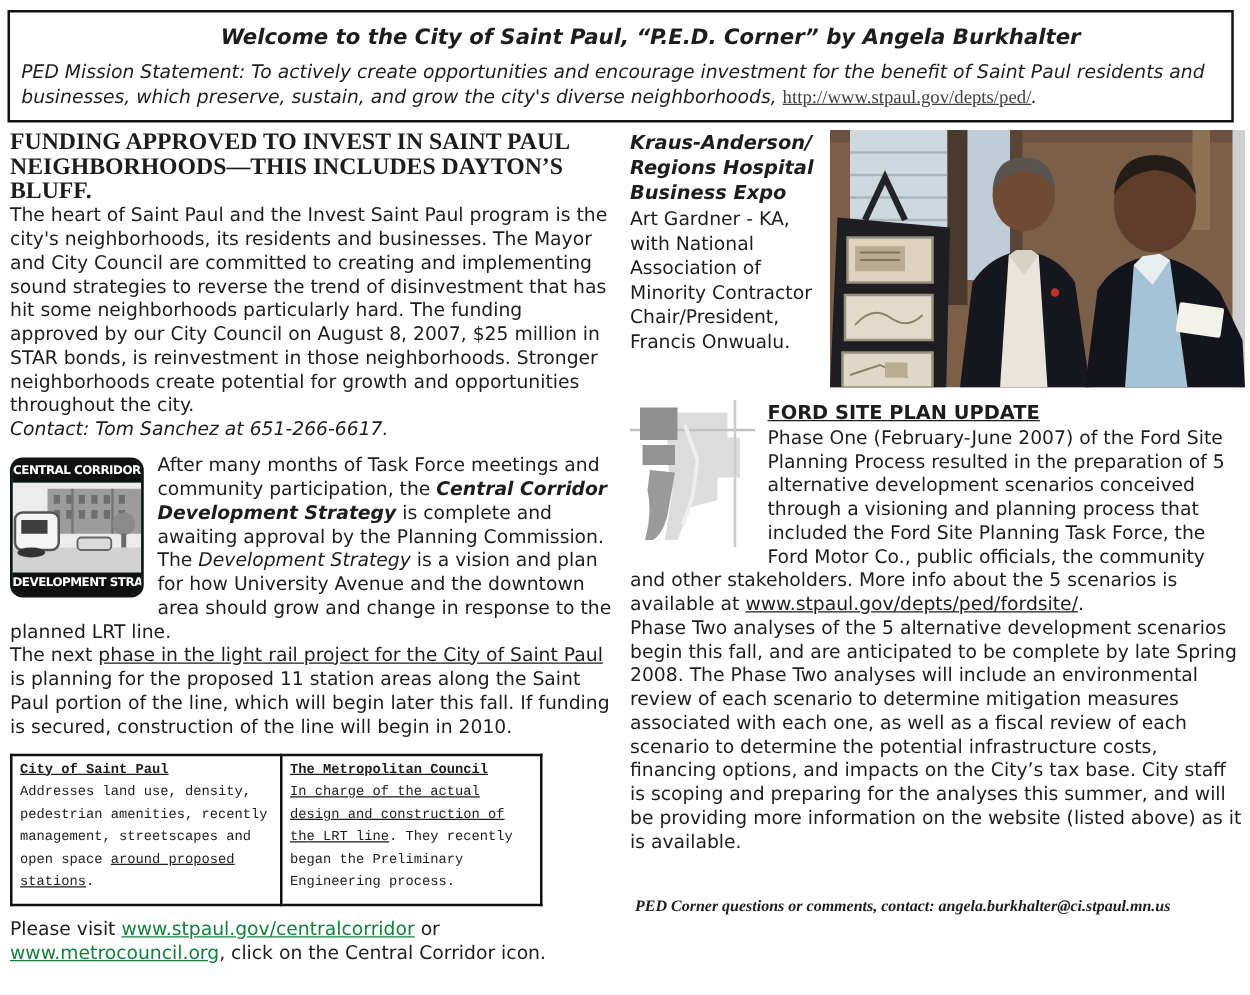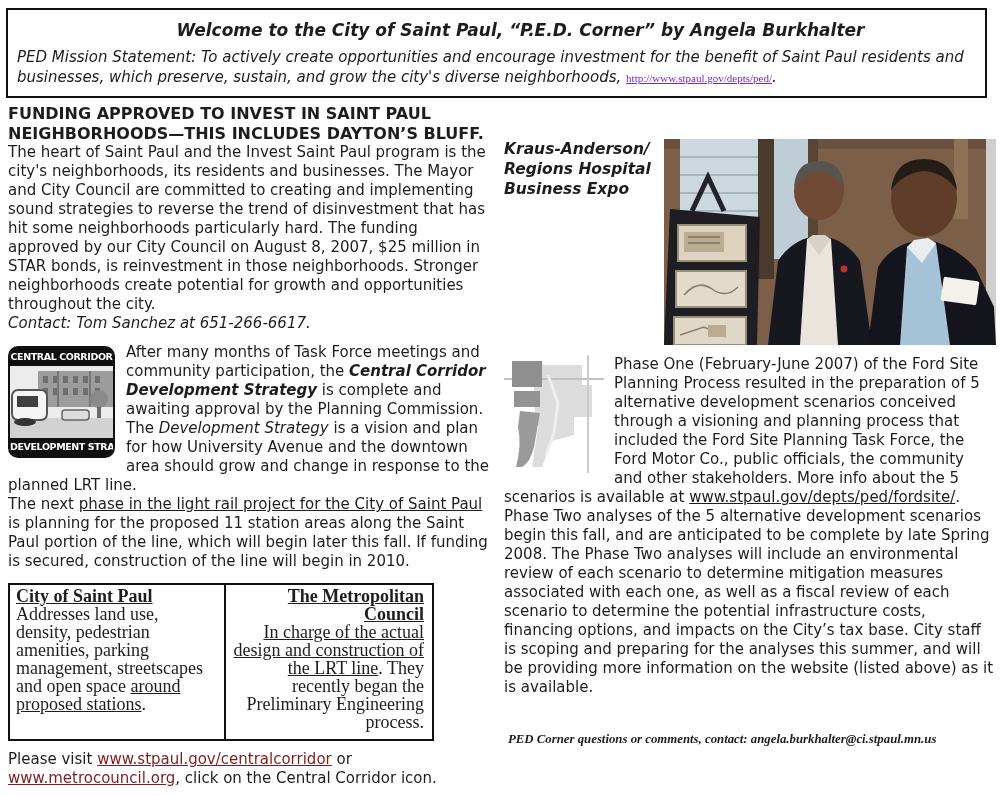--- a/index.html
+++ b/index.html
@@ -5,54 +5,54 @@
   html,body{margin:0;padding:0;background:#fff;}
   .page{position:relative;width:1000px;height:796px;background:#ffffff;
         font-family:"DejaVu Sans",sans-serif;color:#1d1d1d;overflow:hidden;}
 
   
   .hdr{position:absolute;left:6px;top:8px;width:981px;height:90px;
        border:2px solid #111;box-sizing:border-box;background:#fff;}
   .hdr-title{margin-top:10px;text-align:center;font-style:italic;font-weight:bold;font-size:17px;padding-left:48px;}
   .hdr-mission{margin:7px 9px 0 9px;font-style:italic;font-size:15px;line-height:20px;}
   .mission-link{font-family:"Liberation Serif",serif;font-style:normal;
-                color:#6d28d9;text-decoration:underline;font-size:11px;}
+                color:#404040;text-decoration:underline;font-size:15px;}
 
   
   .colL{position:absolute;left:8px;top:104px;width:481px;font-size:15px;line-height:19px;}
   .colR{position:absolute;left:504px;top:104px;width:492px;font-size:15px;line-height:19px;}
   p{margin:0;}
   .b{font-weight:bold;}
   .it{font-style:italic;}
   .bi{font-weight:bold;font-style:italic;}
   .u{text-decoration:underline;}
-  .funding-h{font-weight:bold;font-size:16px;line-height:19.5px;}
+  .funding-h{font-weight:bold;font-size:19px;line-height:19.5px;font-family:Liberation Serif, serif;}
 
   
   .cc{margin-top:10px;}
   .cc-logo{float:left;width:107px;height:112px;margin:3px 11px 2px 0;
            border:2px solid #111;border-radius:10px;box-sizing:border-box;
            overflow:hidden;background:#0f766e;}
   .cc-bar{background:#101010;color:#fff;font-weight:bold;text-align:center;
           font-size:9.5px;line-height:18px;letter-spacing:-0.4px;white-space:nowrap;}
   .cc-mid{display:block;width:103px;height:72px;}
   .lrt{margin:0;}
 
   
   .rtable{margin-top:12px;border-collapse:collapse;
-          font-family:Liberation Serif, serif;font-size:18px;line-height:18px;}
+          font-family:Liberation Mono, monospace;font-size:11px;line-height:18px;}
   .rtable td{border:2px solid #111;vertical-align:top;padding:2px 8px 8px 6px;}
   .td1{width:200px;}
-  .td2{width:192px;text-align:right;}
+  .td2{width:192px;}
 
   .visit{margin-top:9px;}
-  a.blue{color:#7f1d1d;text-decoration:underline;}
-
-  
-  .expo-row{display:flex;margin-top:35px;}
+  a.blue{color:#15803d;text-decoration:underline;}
+
+  
+  .expo-row{display:flex;}
   .expo-text{width:158px;flex:none;}
   .expo-h{font-weight:bold;font-style:italic;font-size:15.5px;line-height:20px;}
   .expo-cap{font-size:15px;line-height:19.5px;margin-top:2px;}
   .photo{width:332px;height:206px;margin-left:2px;flex:none;}
 
   
   .ford{margin-top:10px;}
   .ford-map{float:left;width:100px;height:118px;margin:0 10px 4px 0;}
   .ford-h{font-weight:bold;font-size:15.5px;line-height:21px;text-decoration:underline;}
 
@@ -112,40 +112,41 @@
       </div>
       <p><span>After many months of Task Force meetings and community participation, the </span><span class="bi">Central Corridor Development Strategy</span><span> is complete and awaiting approval by the Planning Commission.  The </span><span class="it">Development Strategy</span><span> is a vision and plan for how University Avenue and the downtown area should grow and change in response to the planned LRT line.</span></p>
       <p class="lrt"><span>The next </span><span class="u">phase in the light rail project for the City of Saint Paul</span><span> is planning for the proposed 11 station areas along the Saint Paul portion of the line, which will begin later this fall. If funding is secured, construction of the line will begin in 2010.</span></p>
     </div>
 
     <table class="rtable">
       <tbody>
           <tr>
         <td class="td1">
           <span class="b u">City of Saint Paul</span><br>
-          <span>Addresses land use, density, pedestrian amenities, parking management, streetscapes and open space </span><span class="u">around proposed stations</span><span>.</span>
+          <span>Addresses land use, density, pedestrian amenities, recently management, streetscapes and open space </span><span class="u">around proposed stations</span><span>.</span>
         </td>
         <td class="td2">
           <span class="b u">The Metropolitan Council</span><br>
           <span class="u">In charge of the actual design and construction of the LRT line</span><span>.  They recently began the Preliminary Engineering process.</span>
         </td>
       </tr>
     </tbody>
       </table>
 
     <p class="visit"><span>Please visit </span><a href="#" class="blue">www.stpaul.gov/centralcorridor</a><span> or </span><a href="#" class="blue">www.metrocouncil.org</a><span>, click on the Central Corridor icon.</span></p>
   </div>
 
   <div class="colR">
 
     <div class="expo-row">
       <div class="expo-text">
         <div class="expo-h">Kraus-Anderson/</div>
         <div class="expo-h">Regions Hospital</div>
         <div class="expo-h">Business Expo</div>
+        <div class="expo-cap">Art Gardner - KA, with National Association of Minority Contractor Chair/President, Francis Onwualu.</div>
       </div>
       <svg class="photo" viewBox="0 0 332 206" preserveAspectRatio="none">
         <rect width="332" height="206" fill="#7b5f49"></rect>
         <rect x="0" y="0" width="332" height="10" fill="#6a5140"></rect>
         <rect x="16" y="0" width="78" height="128" fill="#cdd8df"></rect>
         <g stroke="#a9b6bd" stroke-width="2">
           <line x1="16" y1="18" x2="94" y2="18"></line>
             <line x1="16" y1="36" x2="94" y2="36"></line>
           <line x1="16" y1="54" x2="94" y2="54"></line>
             <line x1="16" y1="72" x2="94" y2="72"></line>
@@ -187,20 +188,21 @@
       <svg class="ford-map" viewBox="0 0 100 118" preserveAspectRatio="none">
         <rect width="100" height="118" fill="#ffffff"></rect>
         <path d="M30 10 L78 10 L78 30 L88 30 L88 62 L70 62 L70 80 L48 86 L38 112 L28 112 L34 72 L30 50 Z" fill="#dcdcdc"></path>
         <line x1="0" y1="24" x2="100" y2="24" stroke="#c2c2c2" stroke-width="2"></line>
         <line x1="84" y1="0" x2="84" y2="118" stroke="#cccccc" stroke-width="2"></line>
         <rect x="8" y="6" width="30" height="26" fill="#8f8f8f"></rect>
         <rect x="10" y="36" width="26" height="16" fill="#939393"></rect>
         <path d="M16 56 L36 58 L30 92 Q26 108 18 112 L12 112 Q18 90 14 72 Z" fill="#9a9a9a"></path>
         <path d="M44 20 L54 48 L50 78 L42 100" stroke="#eeeeee" stroke-width="3" fill="none"></path>
       </svg>
+      <p class="ford-h">FORD SITE PLAN UPDATE</p>
       <p><span>Phase One (February-June 2007) of the Ford Site Planning Process resulted in the preparation of 5 alternative development scenarios conceived through a visioning and planning process that included the Ford Site Planning Task Force, the Ford Motor Co., public officials, the community and other stakeholders.  More info about the 5 scenarios is available at </span><span class="u">www.stpaul.gov/depts/ped/fordsite/</span><span>.</span></p>
       <p>Phase Two analyses of the 5 alternative development scenarios begin this fall, and are anticipated to be complete by late Spring 2008. The Phase Two analyses will include an environmental review of each scenario to determine mitigation measures associated with each one, as well as a fiscal review of each scenario to determine the potential infrastructure costs, financing options, and impacts on the City’s tax base. City staff is scoping and preparing for the analyses this summer, and will be providing more information on the website (listed above) as it is available.</p>
     </div>
 
     <div class="footer">
       <div>PED Corner questions or comments, contact:  angela.burkhalter@ci.stpaul.mn.us</div>
     </div>
   </div>
 
 </div>

